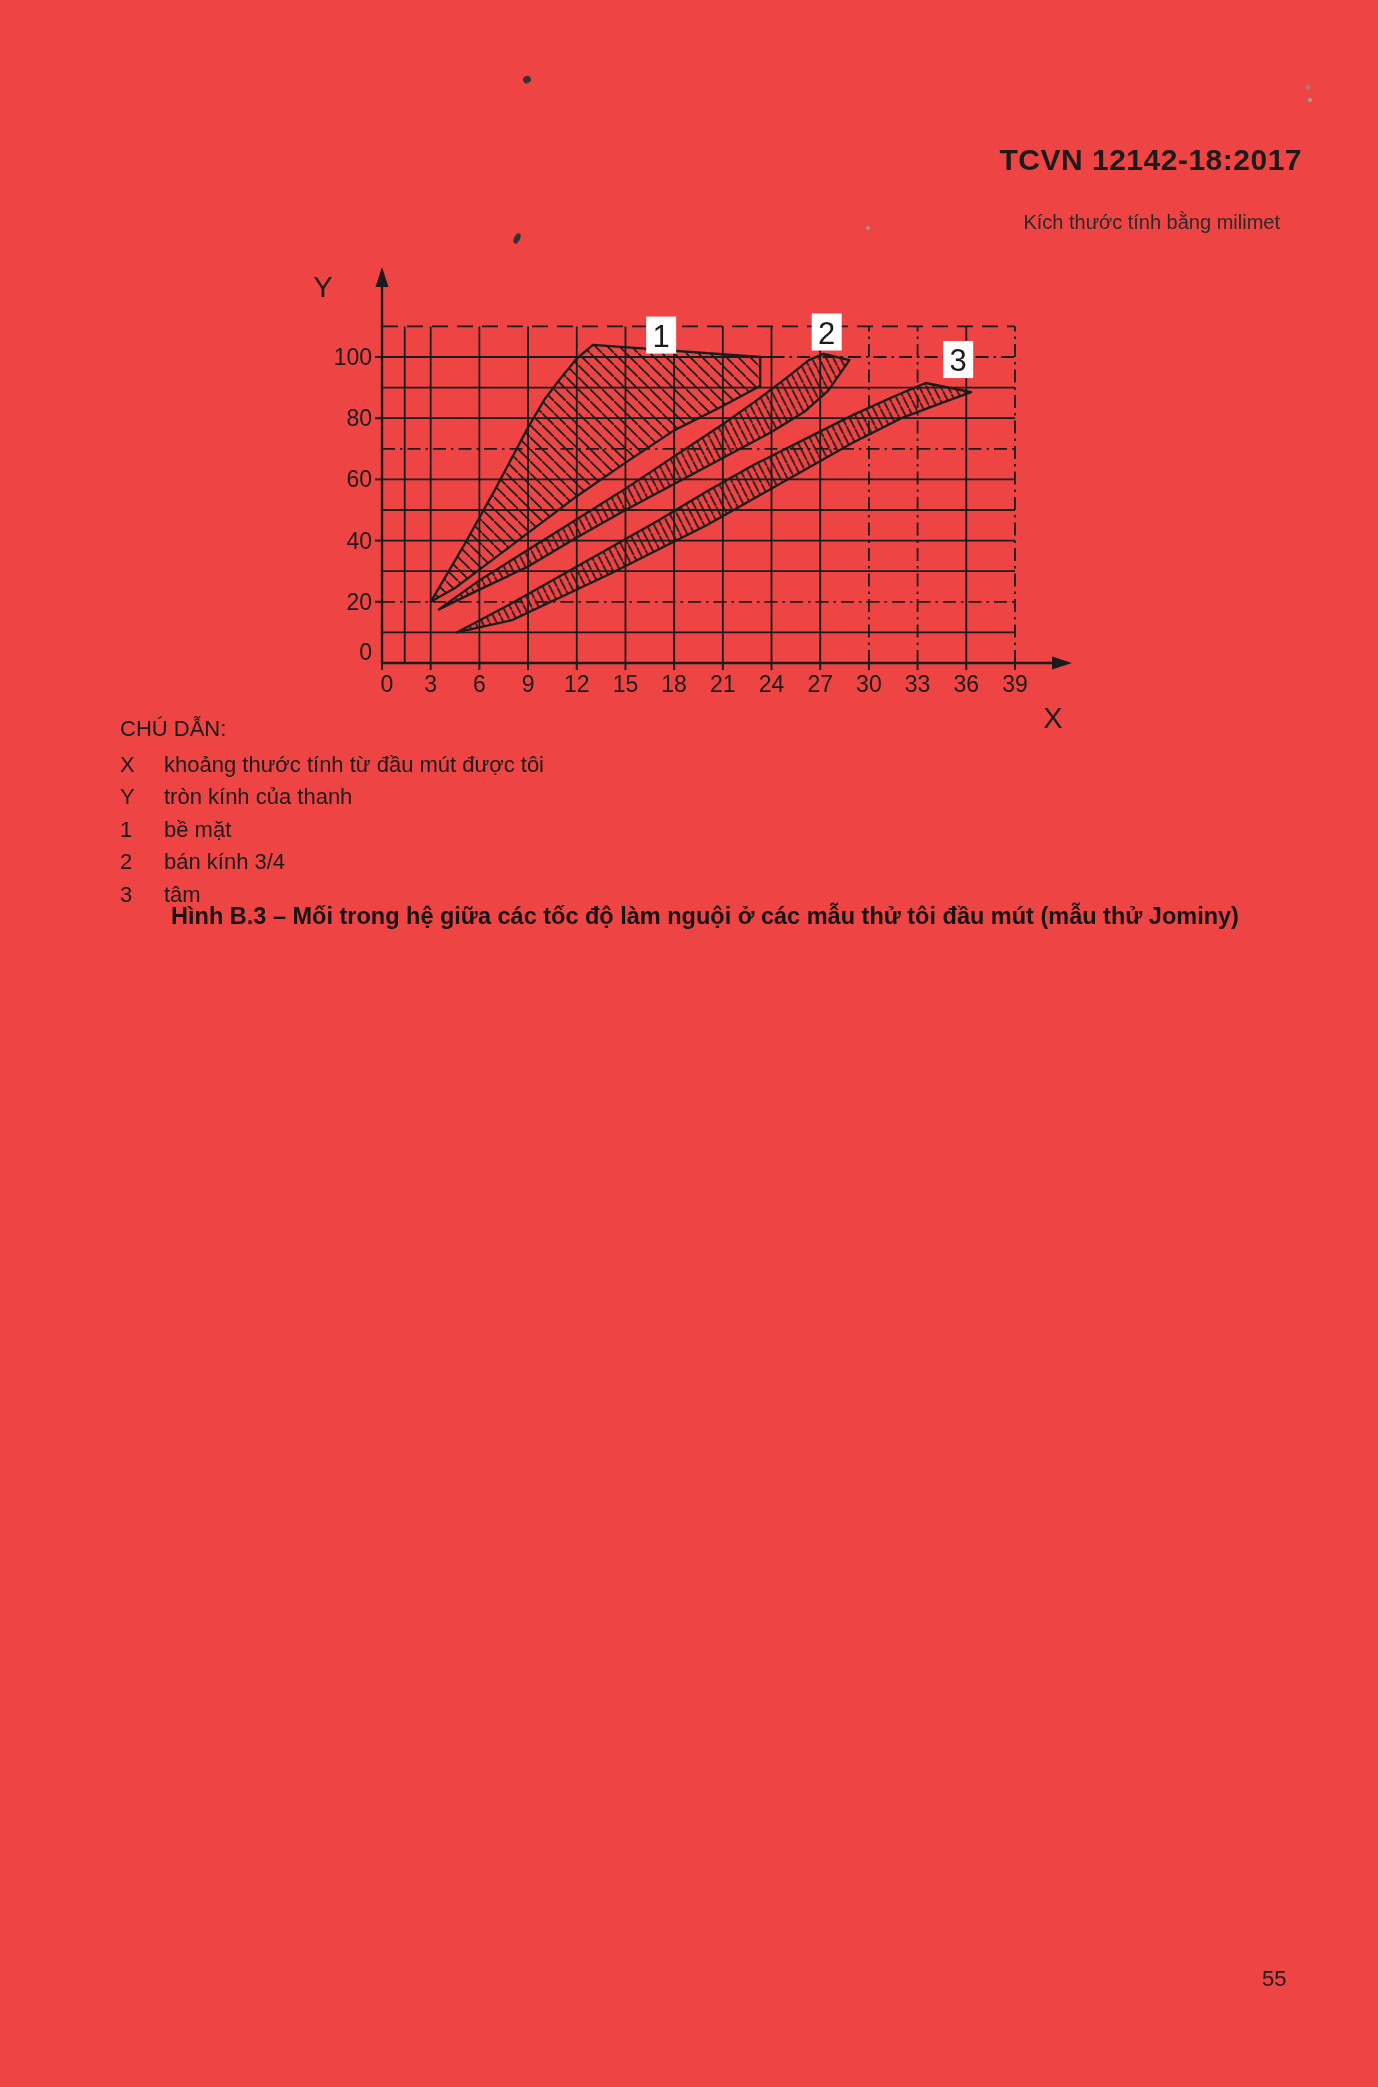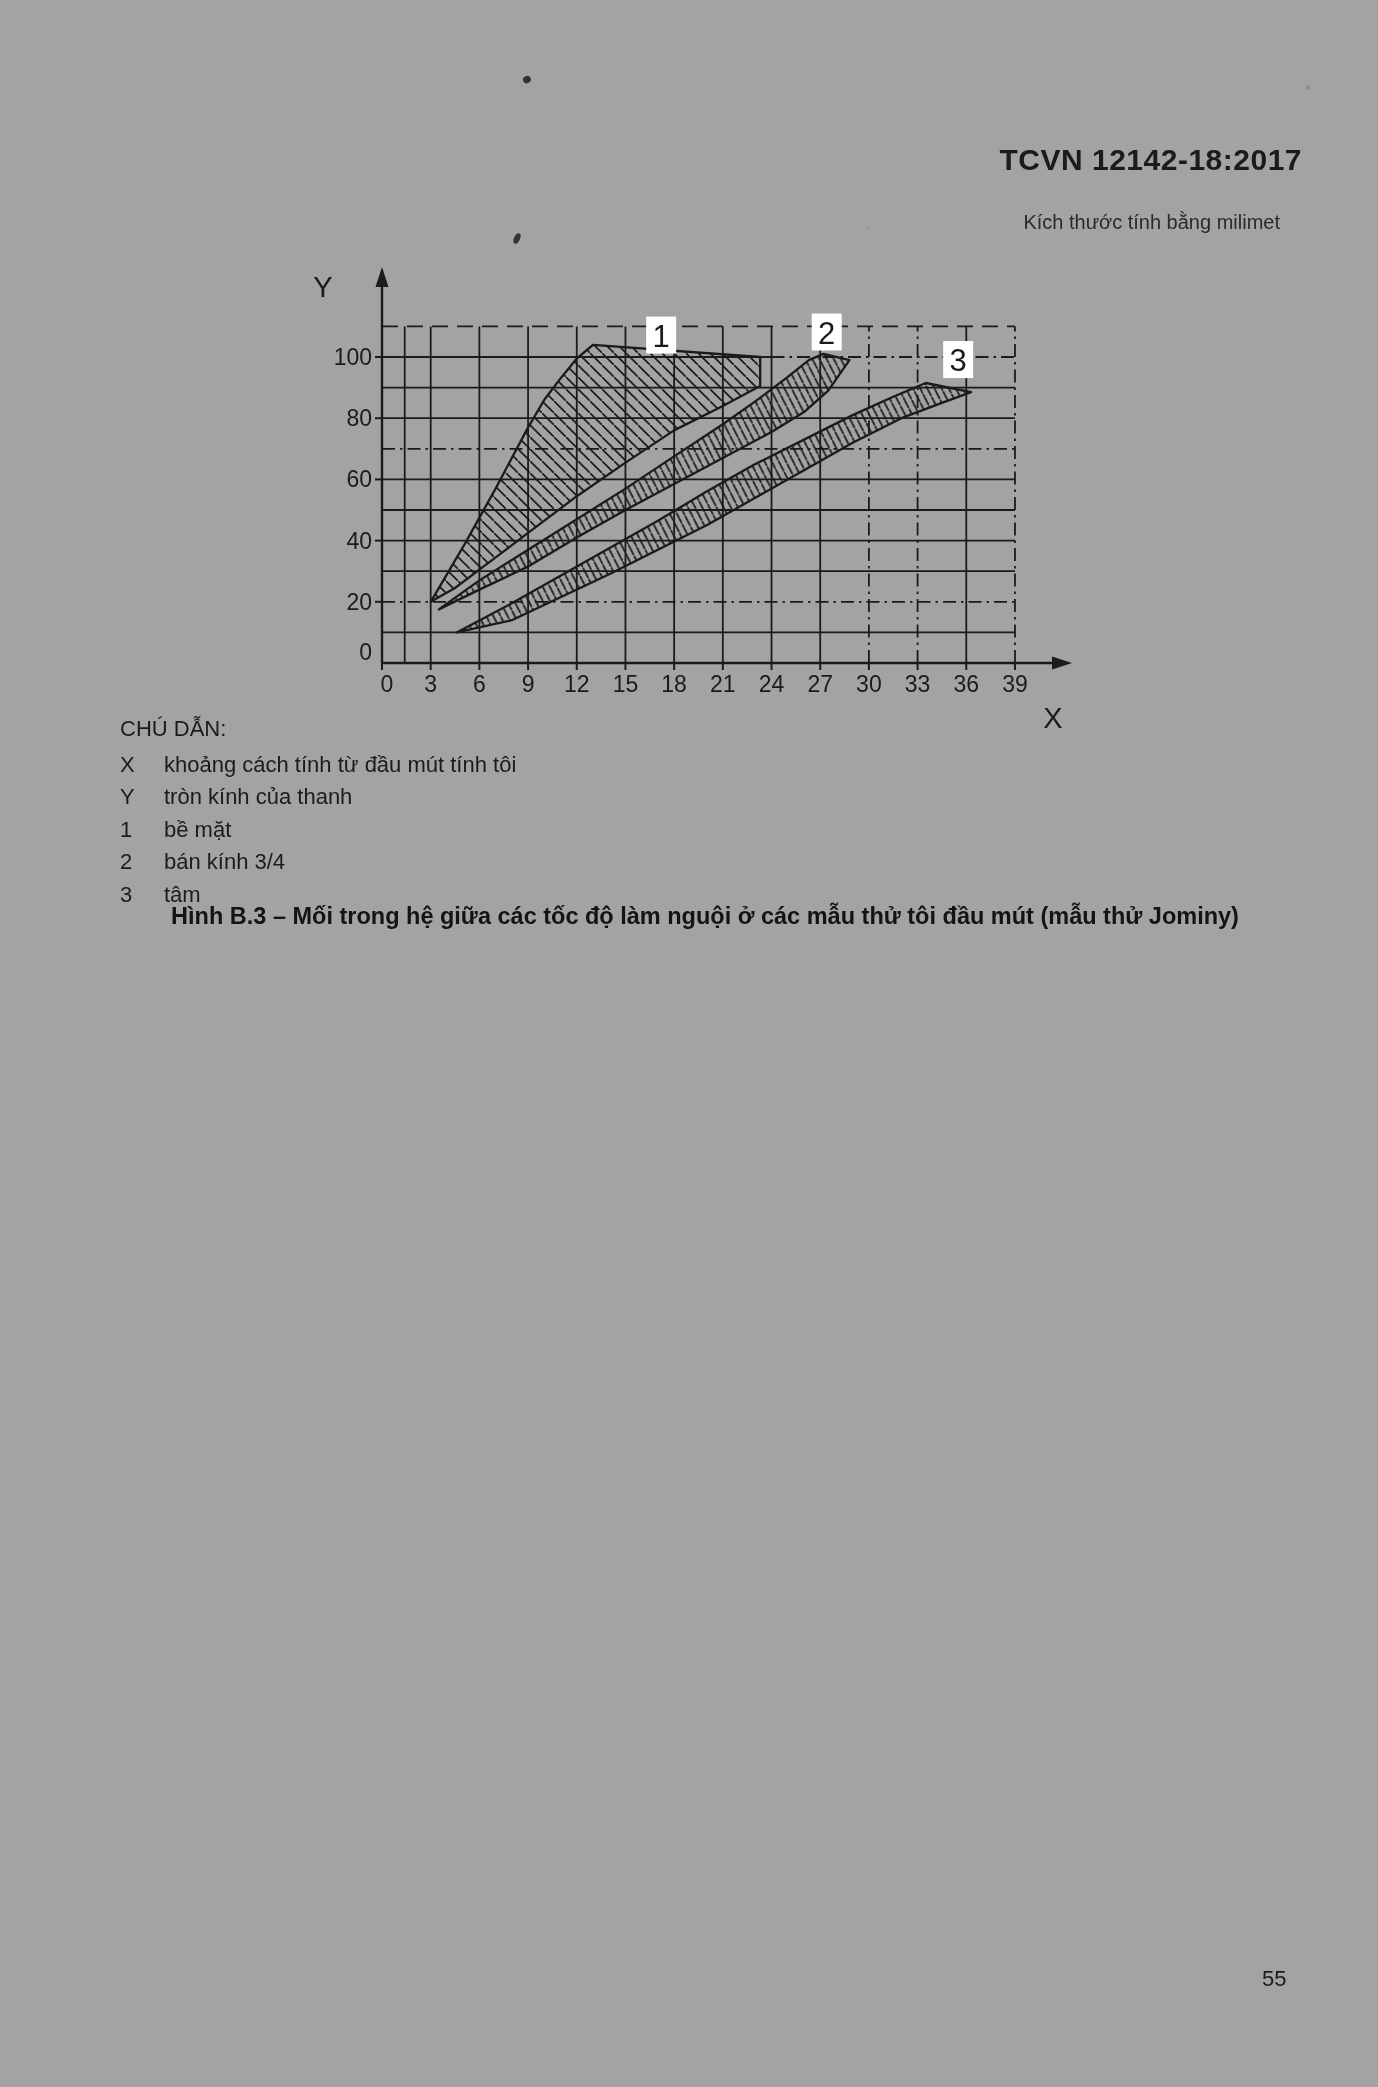--- a/index.html
+++ b/index.html
@@ -1,19 +1,19 @@
 <!DOCTYPE html>
 <html><head>
 <meta charset="utf-8">
 <style>
   html,body{margin:0;padding:0;background:#e8e8e8;}
   .page{
     position:relative;
     width:1378px;height:2087px;
-    background:#a3a3a3;
+    background:#ef4444;
     font-family:"Liberation Sans", sans-serif;
     color:#1b1b1b;
     overflow:hidden;
   }
   .doc-title{
     position:absolute;top:143px;right:76px;
     font-size:30px;font-weight:bold;letter-spacing:.5px;
   }
   .units-note{
     position:absolute;top:211px;right:98px;
@@ -140,21 +140,21 @@
       <line x1="85" y1="112" x2="92" y2="112" stroke="#1b1b1b" stroke-width="2"></line>
       <text x="82" y="120" fill="#1b1b1b" font-size="23" text-anchor="end" font-family="&quot;Liberation Sans&quot;, sans-serif" font-weight="normal">100</text>
       <text x="33" y="52" fill="#1b1b1b" font-size="29" text-anchor="middle" font-family="&quot;Liberation Sans&quot;, sans-serif" font-weight="normal">Y</text>
       <text x="763" y="483" fill="#1b1b1b" font-size="29" text-anchor="middle" font-family="&quot;Liberation Sans&quot;, sans-serif" font-weight="normal">X</text>
     </svg>
 
   <div class="legend">
     <div class="legend-heading">CHÚ DẪN:</div>
     <div class="legend-row">
       <span class="legend-key">X</span>
-      <span class="legend-text">khoảng cách tính từ đầu mút tính tôi</span>
+      <span class="legend-text">khoảng thước tính từ đầu mút được tôi</span>
     </div>
     <div class="legend-row">
       <span class="legend-key">Y</span>
       <span class="legend-text">tròn kính của thanh</span>
     </div>
     <div class="legend-row">
       <span class="legend-key">1</span>
       <span class="legend-text">bề mặt</span>
     </div>
     <div class="legend-row">

